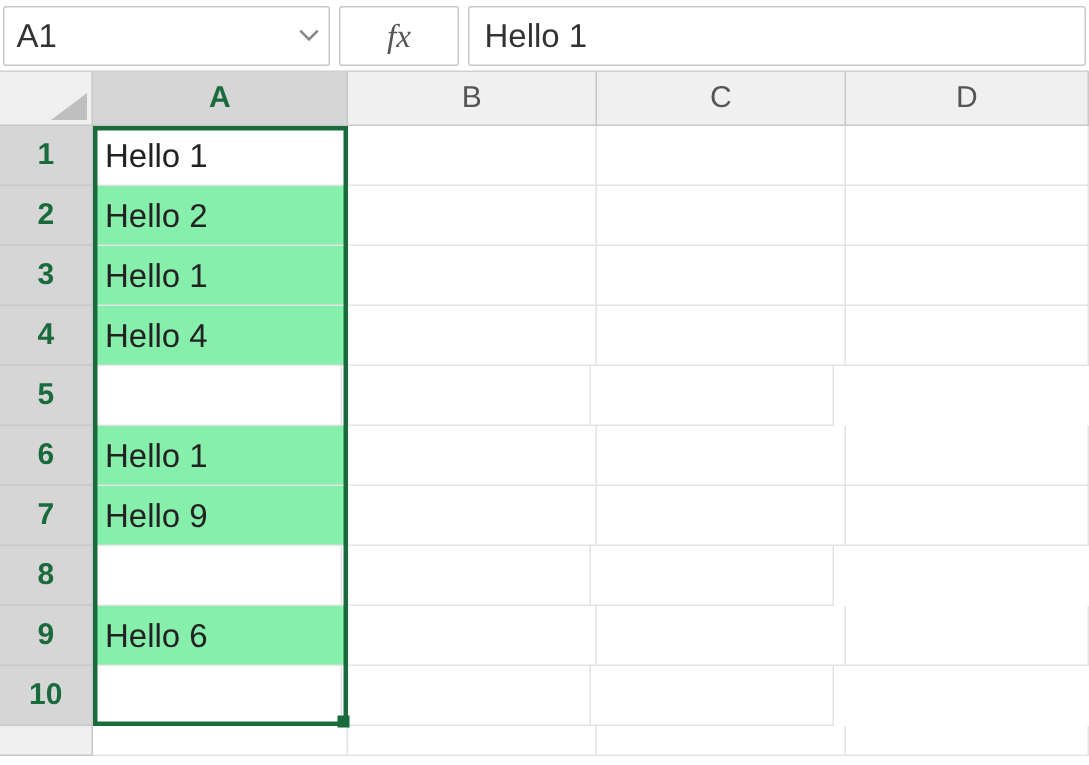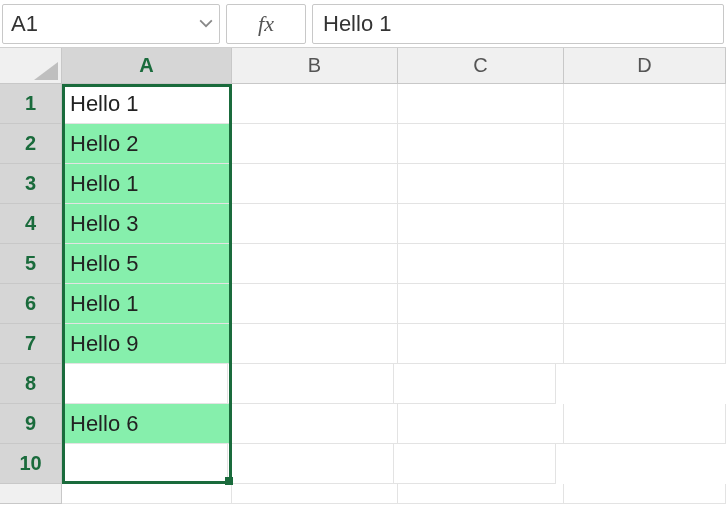--- a/index.html
+++ b/index.html
@@ -253,31 +253,28 @@
       <div class="cell col-a sel-range">
           <span>Hello 1</span>
         </div>
       <div class="cell col-b"></div>
       <div class="cell col-c"></div>
       <div class="cell col-d"></div>
     </div>
     <div class="row">
       <div class="row-header selected">4</div>
       <div class="cell col-a sel-range">
-          <span>Hello 3</span>
+          <span>Hello 4</span>
         </div>
       <div class="cell col-b"></div>
       <div class="cell col-c"></div>
       <div class="cell col-d"></div>
     </div>
     <div class="row">
       <div class="row-header selected">5</div>
-      <div class="cell col-a sel-range">
-          <span>Hello 5</span>
-        </div>
       <div class="cell col-b"></div>
       <div class="cell col-c"></div>
       <div class="cell col-d"></div>
     </div>
     <div class="row">
       <div class="row-header selected">6</div>
       <div class="cell col-a sel-range">
           <span>Hello 1</span>
         </div>
       <div class="cell col-b"></div>

